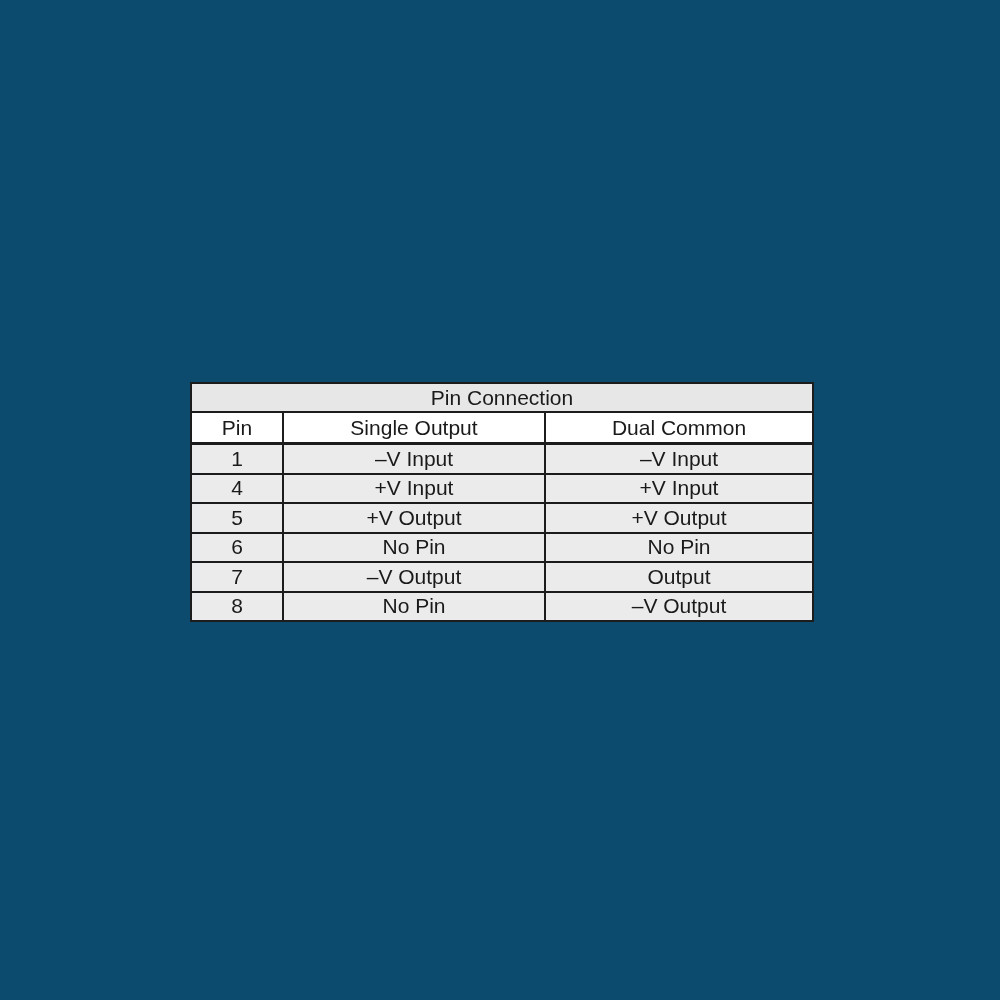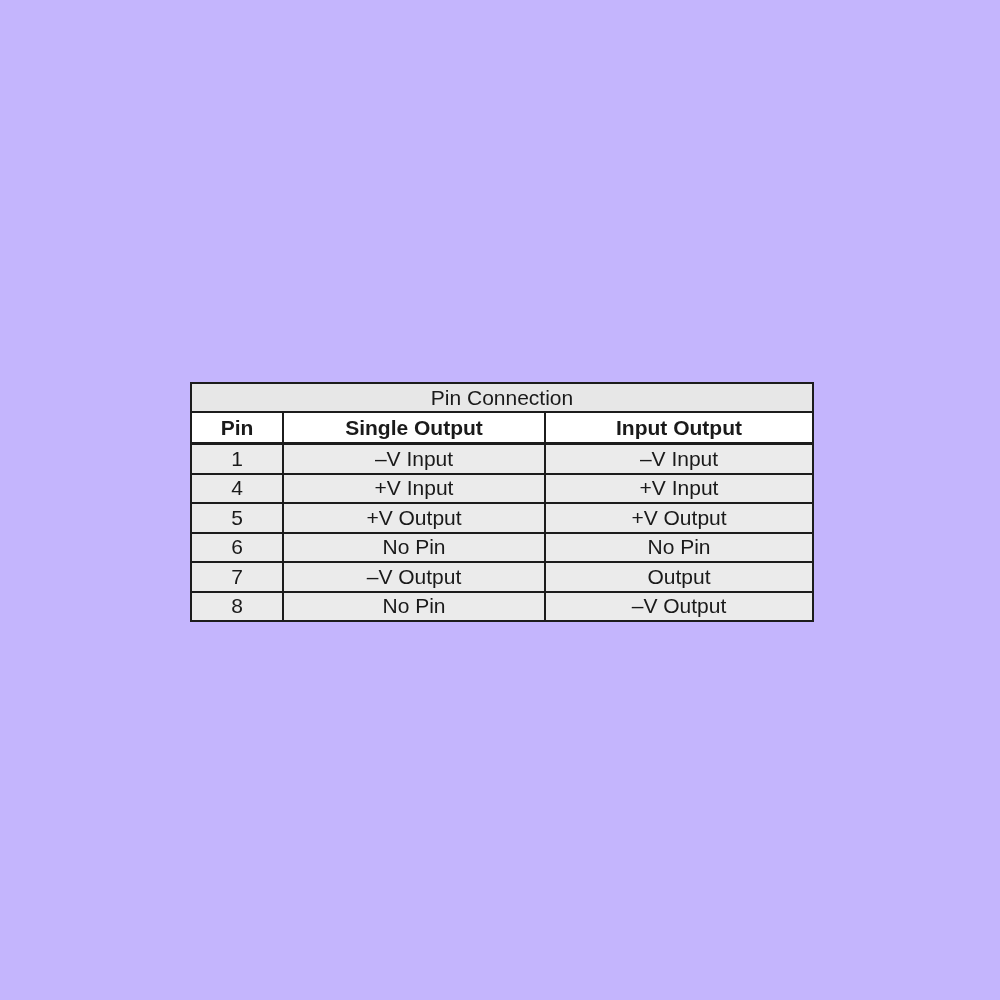--- a/index.html
+++ b/index.html
@@ -7,21 +7,21 @@
     padding: 0;
     width: 1000px;
     height: 1000px;
     background: #ffffff;
     font-family: "Liberation Sans", sans-serif;
   }
   .page {
     position: relative;
     width: 1000px;
     height: 1000px;
-    background: #c4b5fd;
+    background: #0c4a6e;
     overflow: hidden;
   }
   .pin-table-wrap {
     position: absolute;
     left: 190px;
     top: 382px;
     width: 622px;
   }
   table.pin-table {
     border-collapse: collapse;
@@ -43,21 +43,20 @@
   col.col-single { width: 262px; }
   col.col-dual   { width: 268px; }
   tr.title-row td {
     height: 27px;
     background: #e7e7e7;
   }
   tr.header-row th {
     height: 29px;
     background: #ffffff;
     border-bottom-width: 3px;
-    font-weight: bold;
   }
   tr.data-row td {
     height: 27.5px;
     background: #ebebeb;
   }
 </style>
 </head>
 <body>
 
 <div class="page">
@@ -68,21 +67,21 @@
         <col class="col-single">
         <col class="col-dual">
       </colgroup>
       <tbody>
         <tr class="title-row">
           <td colspan="3">Pin Connection</td>
         </tr>
         <tr class="header-row">
           <th>Pin</th>
           <th>Single Output</th>
-          <th>Input Output</th>
+          <th>Dual Common</th>
         </tr>
         <tr class="data-row">
           <td>1</td>
           <td>–V Input</td>
           <td>–V Input</td>
         </tr>
         <tr class="data-row">
           <td>4</td>
           <td>+V Input</td>
           <td>+V Input</td>

